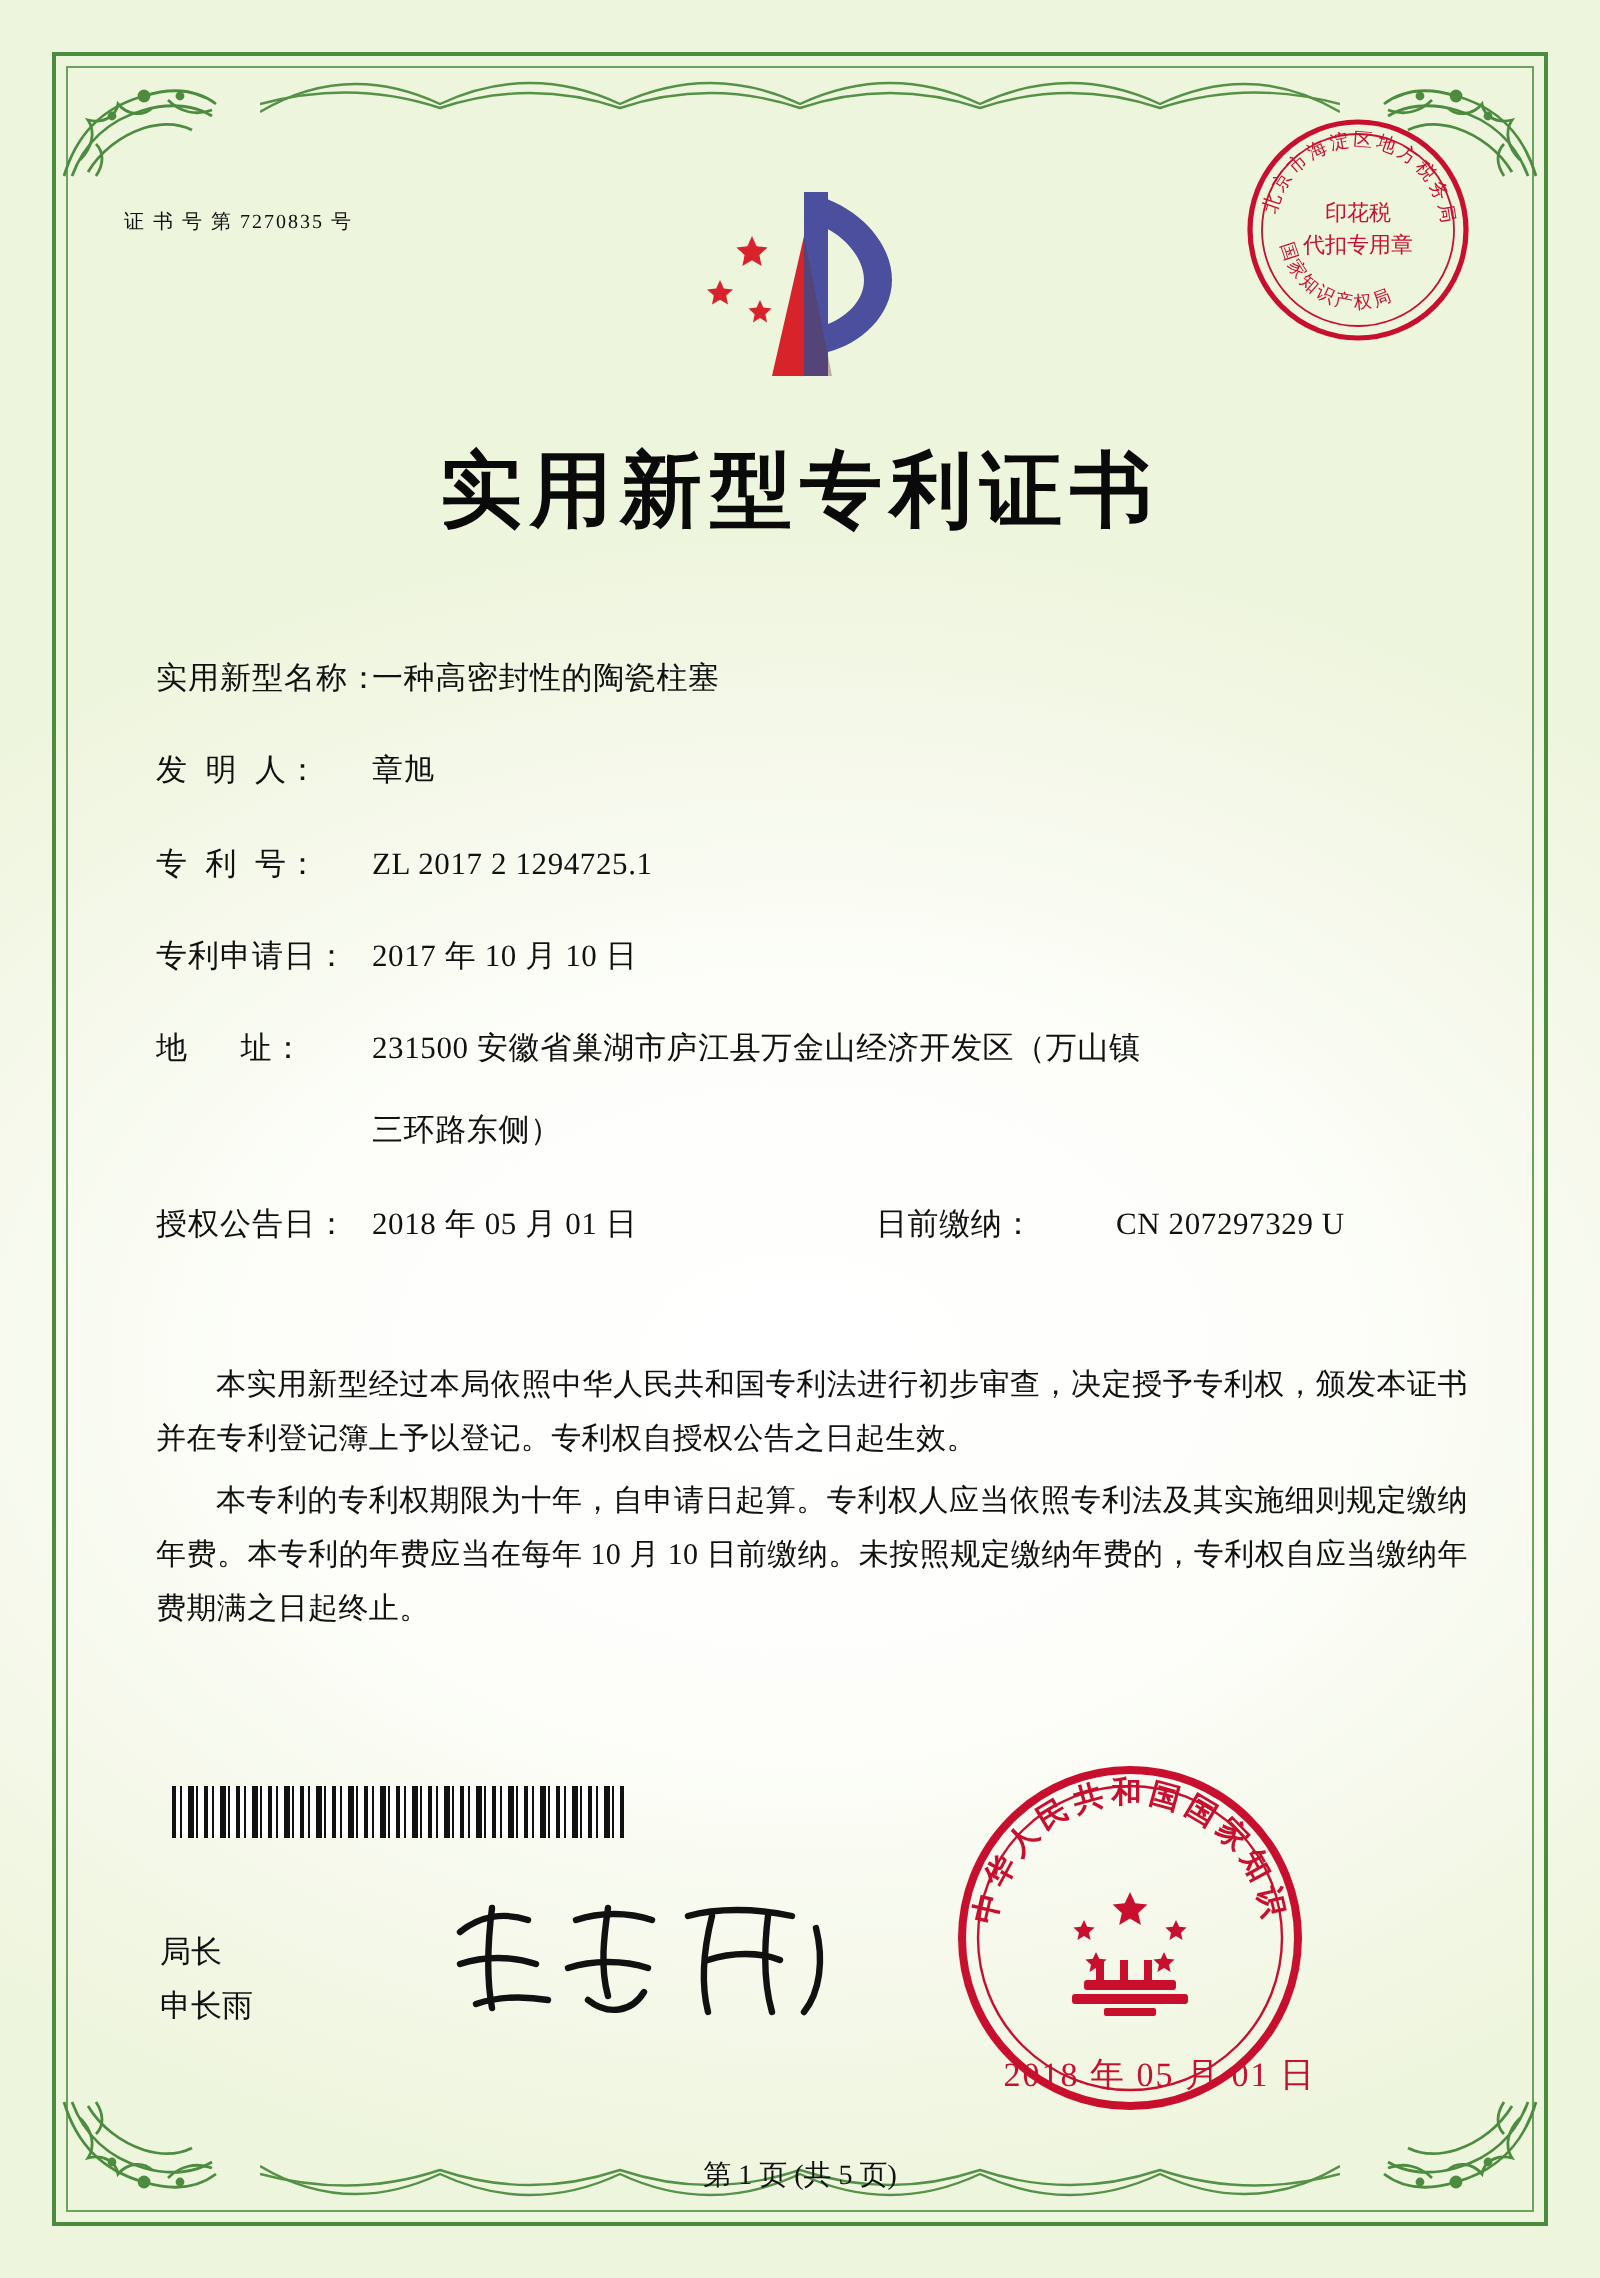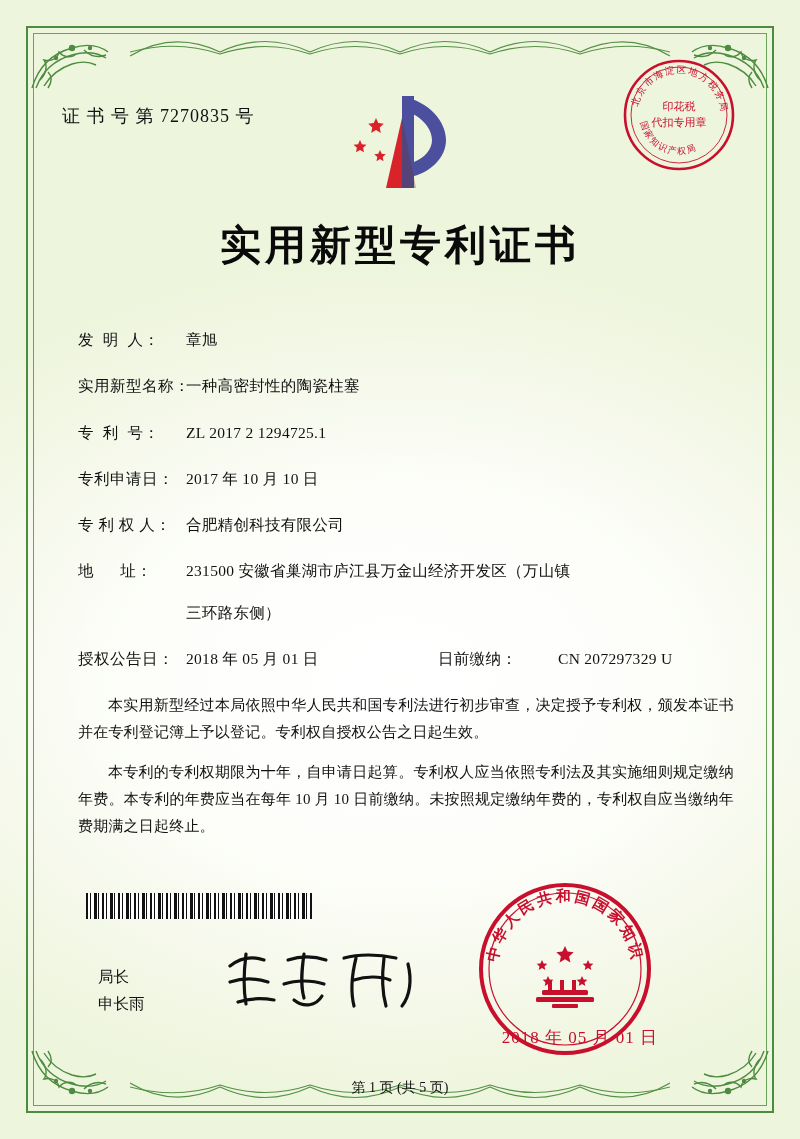--- a/index.html
+++ b/index.html
@@ -55,21 +55,21 @@
   }
   .edge-top { top: 30px; }
   .edge-bottom { bottom: 30px; transform: scaleY(-1); }
   .edge-top svg, .edge-bottom svg { width:100%; height:100%; display:block; }
 
   
   .cert-no {
     position: absolute;
     left: 62px;
     top: 104px;
-    font-size: 18px;
+    font-size: 10px;
     letter-spacing: 1px;
     color: #111;
     white-space: nowrap;
     text-align: center;
   }
 
   .logo {
     position: absolute;
     left: 330px;
     top: 88px;
@@ -137,21 +137,21 @@
     position: absolute;
     left: 78px;
     right: 66px;
     top: 680px;
     font-size: 15px;
     line-height: 1.82;
     color: #111;
     text-align: justify;
   }
   .body-text p {
-    margin: 12px 0 3px 0;
+    margin: 0 0 3px 0;
     text-indent: 2em;
     letter-spacing: 0.2px;
   }
 
   
   .barcode {
     position: absolute;
     left: 86px;
     top: 893px;
     width: 226px;
@@ -159,21 +159,21 @@
     background: repeating-linear-gradient(90deg,
       #111 0px, #111 2px, #fff 2px, #fff 4px,
       #111 4px, #111 5px, #fff 5px, #fff 8px,
       #111 8px, #111 11px, #fff 11px, #fff 12px,
       #111 12px, #111 13px, #fff 13px, #fff 16px);
   }
 
   
   .sig-labels {
     position: absolute;
-    left: 98px;
+    left: 80px;
     top: 963px;
     font-size: 15.5px;
     line-height: 1.75;
     color: #111;
   }
   .signature {
     position: absolute;
     left: 216px;
     top: 940px;
     width: 210px;
@@ -317,43 +317,39 @@
       <text x="59" y="54" font-size="11" fill="#c8102e" text-anchor="middle" font-family="DejaVu Sans, sans-serif">印花税</text>
       <text x="59" y="70" font-size="11" fill="#c8102e" text-anchor="middle" font-family="DejaVu Sans, sans-serif">代扣专用章</text>
     </svg>
   </div>
 
   <div class="title">实用新型专利证书</div>
 
   <div class="fields">
 
     <div class="field-row">
+      <div class="field-label">实用新型名称：</div>
+      <div class="field-value">一种高密封性的陶瓷柱塞</div>
+    </div>
+
+    <div class="field-row">
       <div class="field-label">发  明  人：</div>
       <div class="field-value">章旭</div>
-    </div>
-
-    <div class="field-row">
-      <div class="field-label">实用新型名称：</div>
-      <div class="field-value">一种高密封性的陶瓷柱塞</div>
     </div>
 
     <div class="field-row">
       <div class="field-label">专  利  号：</div>
       <div class="field-value">ZL 2017 2 1294725.1</div>
     </div>
 
     <div class="field-row">
       <div class="field-label">专利申请日：</div>
       <div class="field-value">2017 年 10 月 10 日</div>
     </div>
 
-    <div class="field-row">
-      <div class="field-label">专 利 权 人：</div>
-      <div class="field-value">合肥精创科技有限公司</div>
-    </div>
 
     <div class="field-row">
       <div class="field-label">地      址：</div>
       <div class="field-value">
         <span>231500 安徽省巢湖市庐江县万金山经济开发区（万山镇</span>
         <span class="second-line">三环路东侧）</span>
       </div>
     </div>
 
     <div class="field-row split">

